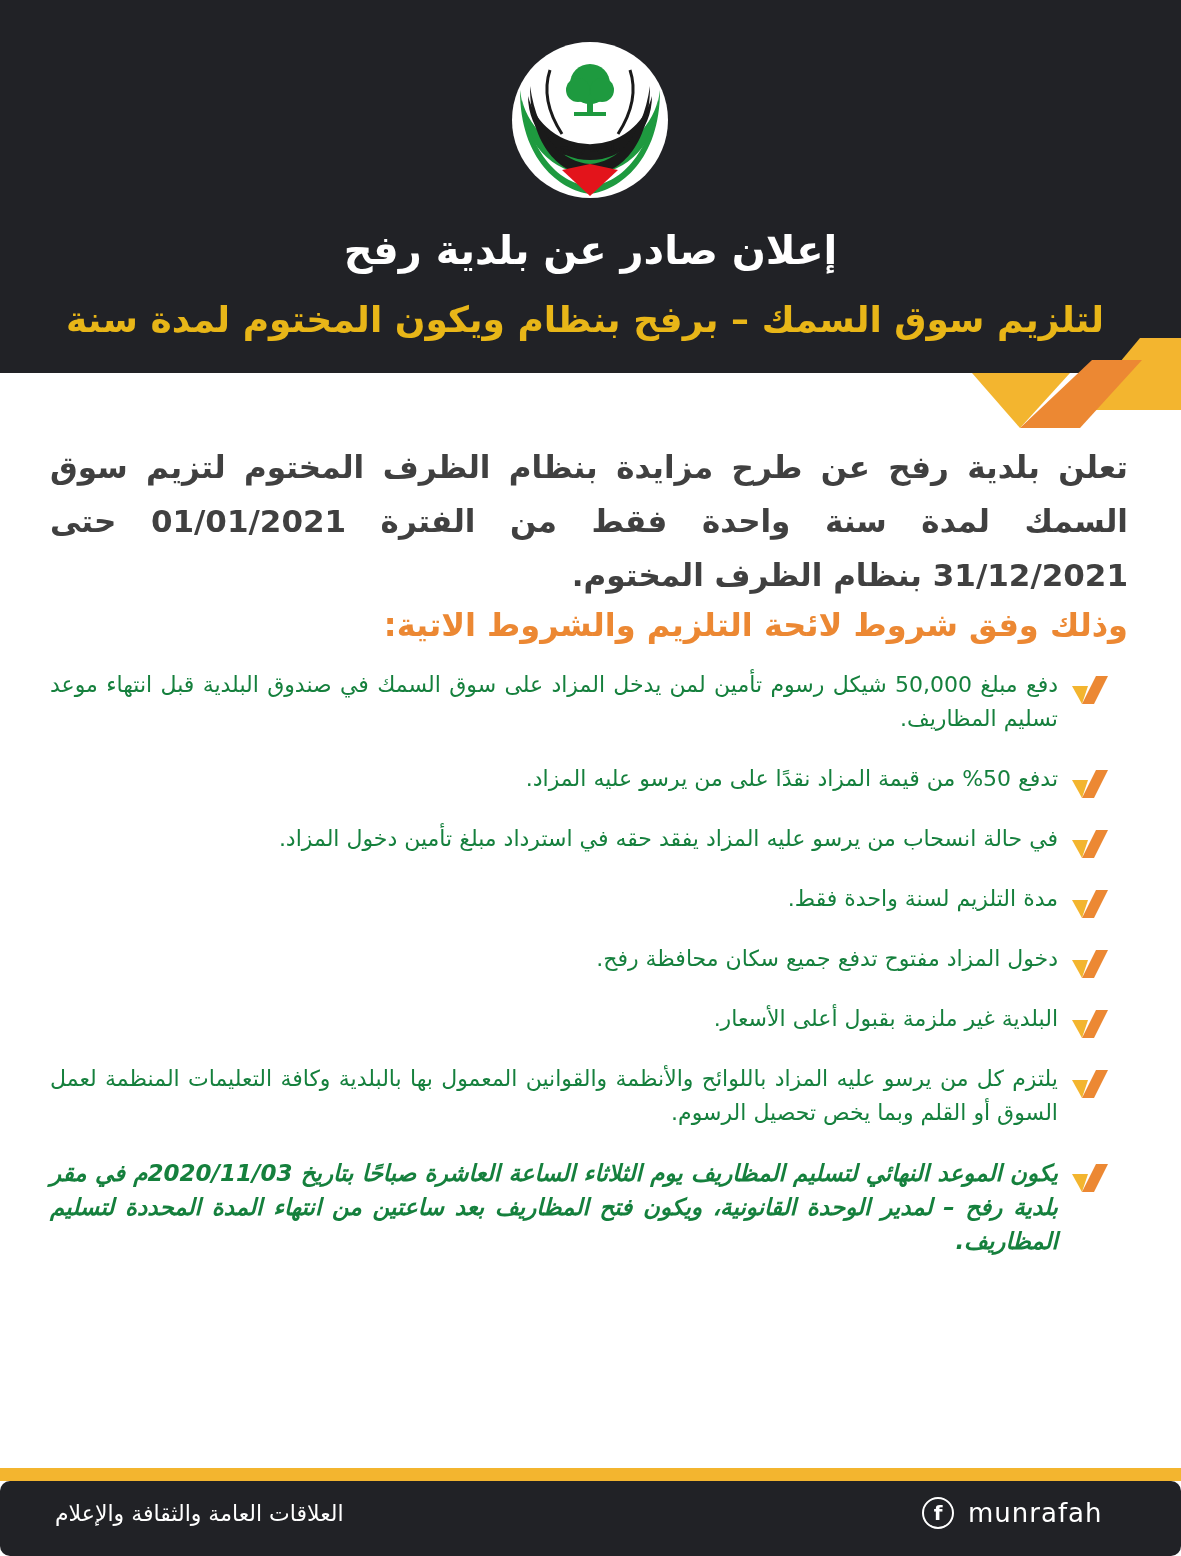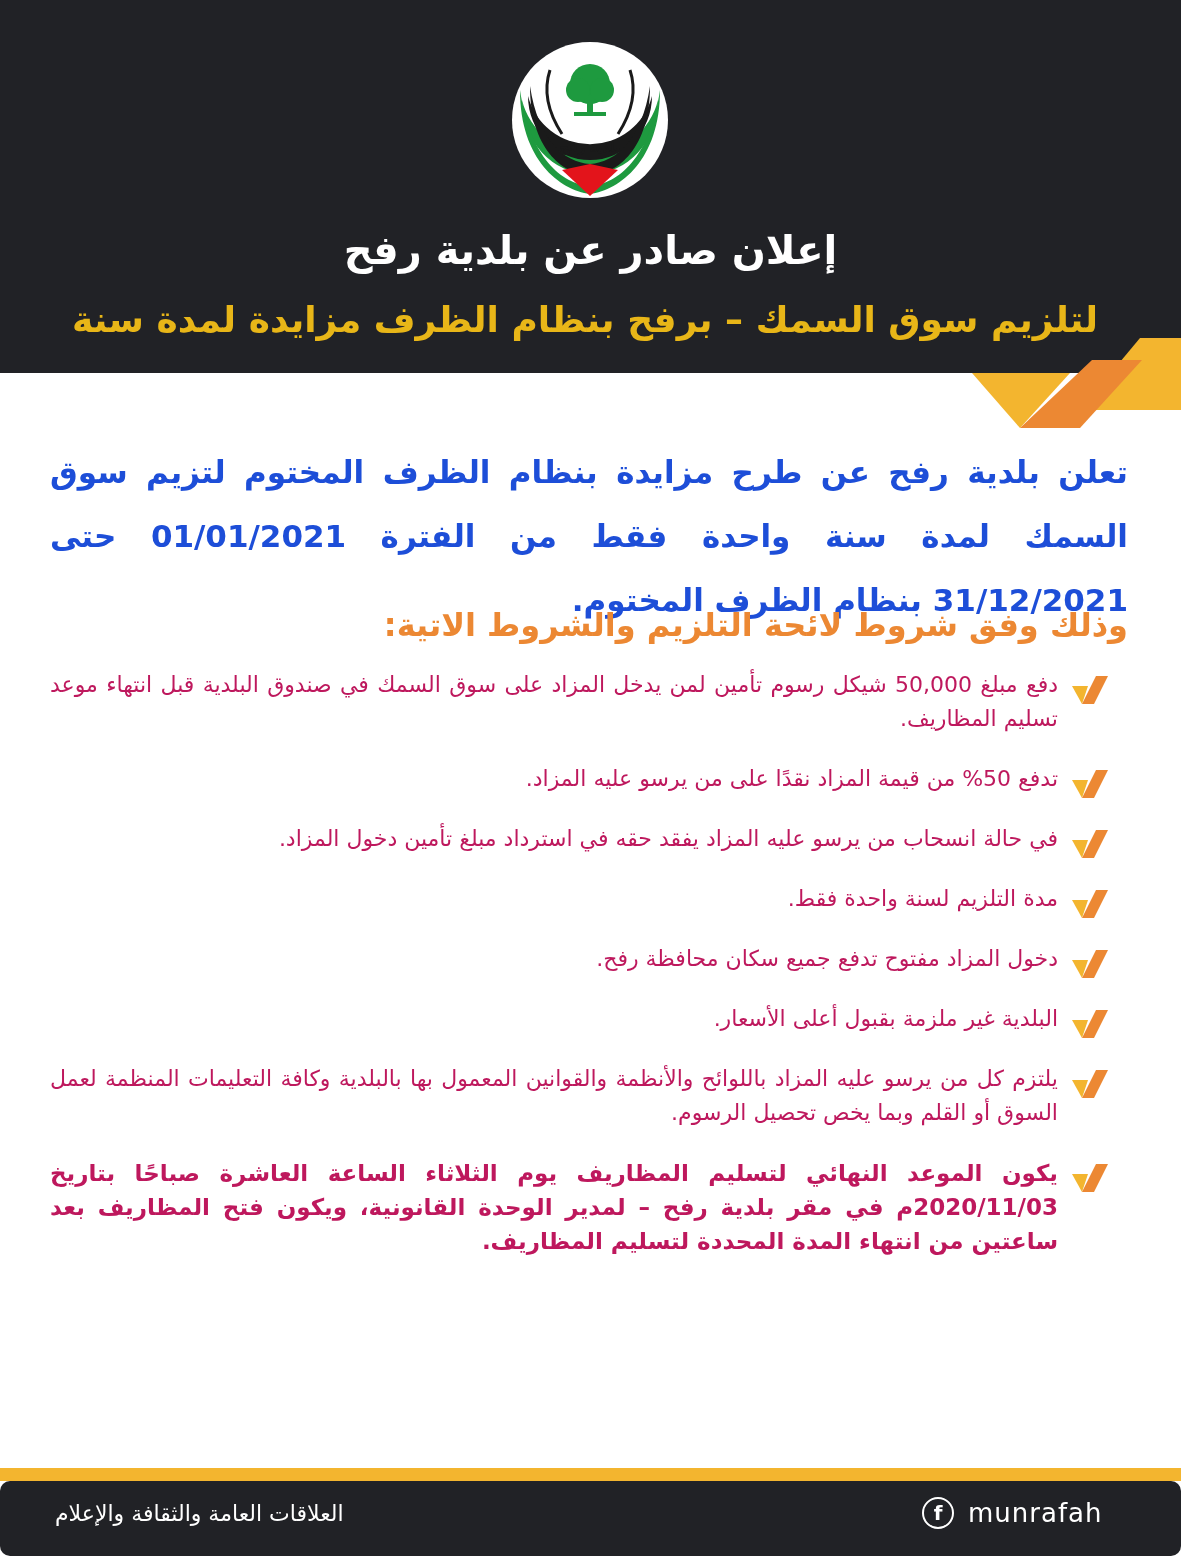--- a/index.html
+++ b/index.html
@@ -51,22 +51,22 @@
     }
     .intro {
       position: absolute;
       left: 50px; top: 440px;
       width: 1078px;
       direction: rtl;
       text-align: justify;
       text-align-last: right;
       font-size: 31px;
       font-weight: bold;
-      line-height: 64px;
-      color: #1d4ed8;
+      line-height: 54px;
+      color: #404040;
     }
     .conditions-heading {
       position: absolute;
       left: 50px; top: 598px;
       width: 1078px;
       direction: rtl;
       text-align: right;
       font-size: 32px;
       font-weight: bold;
       color: #ec8833;
@@ -78,26 +78,26 @@
       width: 1078px;
       direction: rtl;
       margin: 0; padding: 0;
       list-style: none;
     }
     .cond-item {
       position: relative;
       padding-right: 70px;
       font-size: 22px;
       line-height: 34px;
-      color: #be185d;
+      color: #15803d;
       text-align: justify;
       text-align-last: right;
       margin-bottom: 26px;
     }
-    .cond-item.bold { font-weight: bold; font-size: 23px; }
+    .cond-item.bold { font-weight: bold; font-size: 23px; font-style: italic; }
     .check {
       position: absolute;
       right: 20px; top: 8px;
       width: 36px; height: 28px;
     }
     .footer-band {
       position: absolute;
       left: 0; top: 1468px;
       width: 1181px; height: 13px;
       background: #f3b52f;
@@ -154,21 +154,21 @@
     <circle cx="90" cy="44" r="20" fill="#1e9a3f"></circle>
     <circle cx="78" cy="50" r="12" fill="#1e9a3f"></circle>
     <circle cx="102" cy="50" r="12" fill="#1e9a3f"></circle>
     <rect x="87" y="56" width="6" height="18" fill="#1e9a3f"></rect>
     <rect x="74" y="72" width="32" height="4" fill="#1e9a3f"></rect>
     <path d="M50 30 Q40 60 62 94" stroke="#1a1a1a" stroke-width="3" fill="none"></path>
     <path d="M130 30 Q140 60 118 94" stroke="#1a1a1a" stroke-width="3" fill="none"></path>
     <text x="90" y="112" text-anchor="middle" font-size="13" font-weight="bold" fill="#1a1a1a">بلدية رفح</text>
   </svg>
   <div class="title">إعلان صادر عن بلدية رفح</div>
-  <div class="subtitle">لتلزيم سوق السمك – برفح بنظام الظرف مزايدة لمدة سنة</div>
+  <div class="subtitle">لتلزيم سوق السمك – برفح بنظام ويكون المختوم لمدة سنة</div>
 </div>
 
 <svg class="deco" viewBox="0 0 271 90">
   <polygon points="0,35 271,35 271,0 235,0 206,35" fill="#f3b52f" opacity="0"></polygon>
   <polygon points="62,35 160,35 110,90" fill="#f3b52f"></polygon>
   <polygon points="230,0 271,0 271,72 170,72" fill="#f3b52f"></polygon>
   <polygon points="182,22 232,22 170,90 110,90" fill="#ec8833"></polygon>
 </svg>
 
 <div class="intro">تعلن بلدية رفح عن طرح مزايدة بنظام الظرف المختوم لتزيم سوق السمك لمدة سنة واحدة فقط من الفترة 01/01/2021 حتى 31/12/2021 بنظام الظرف المختوم.</div>

